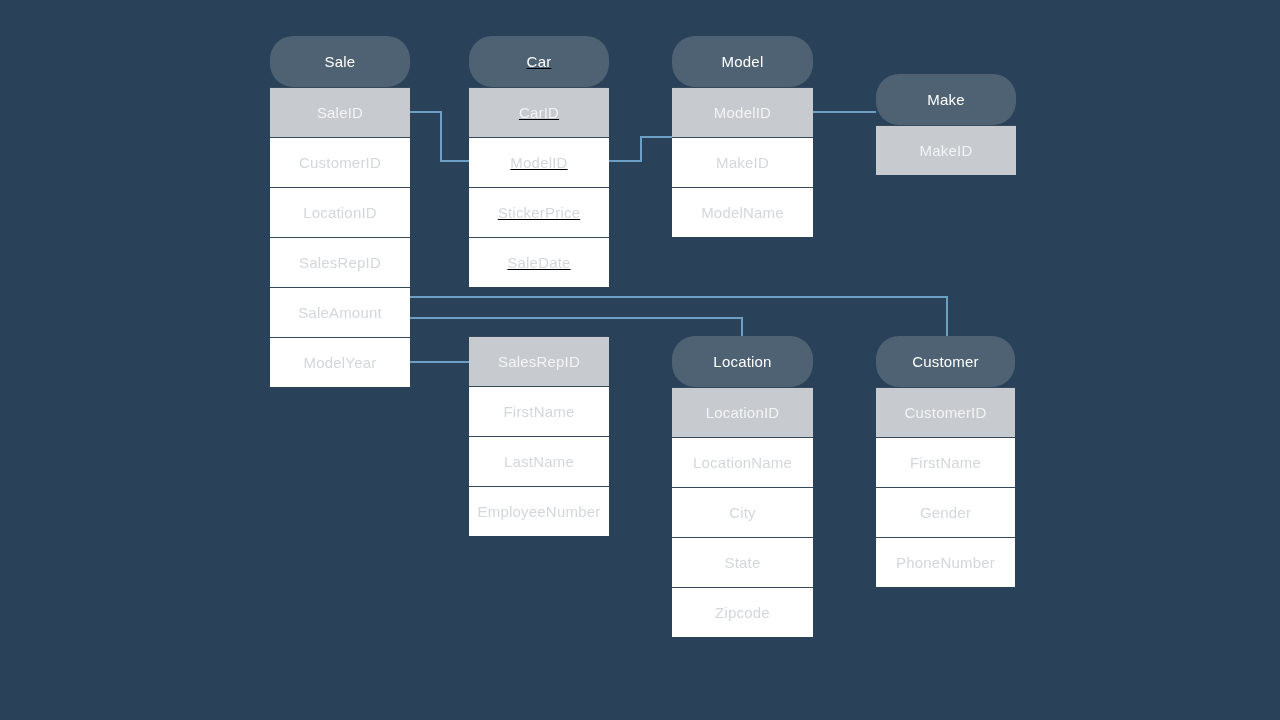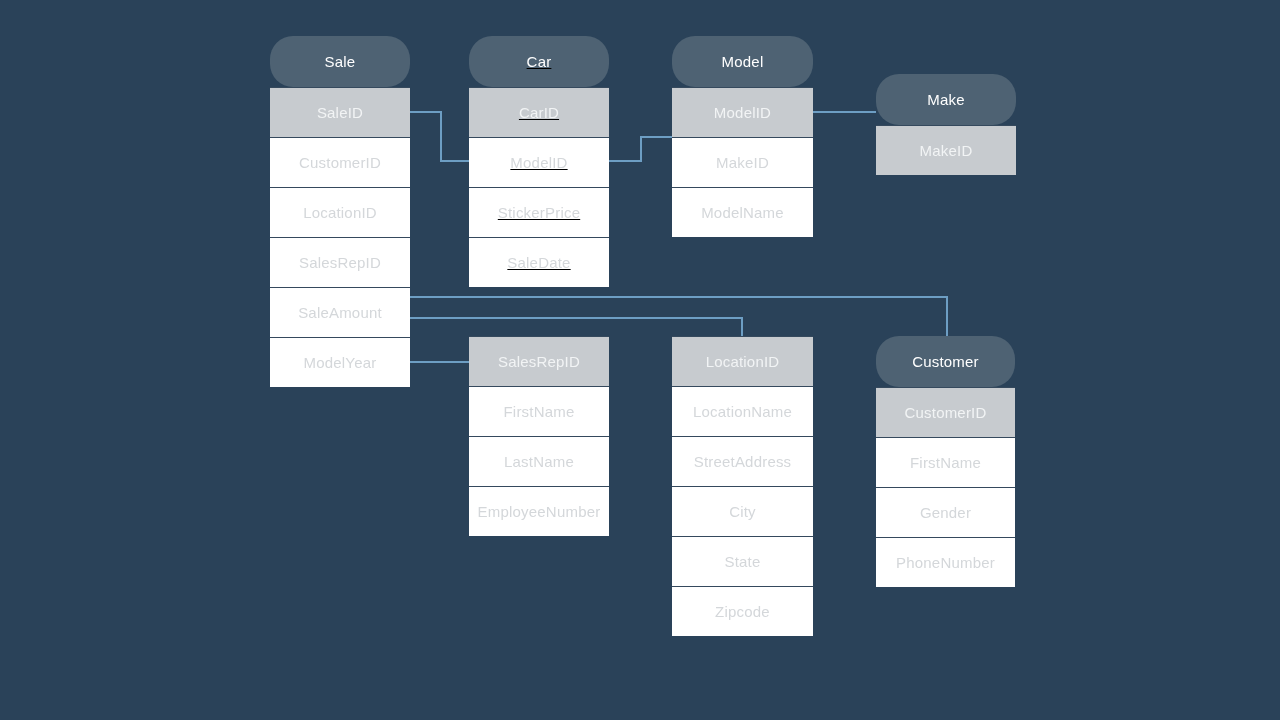--- a/index.html
+++ b/index.html
@@ -100,23 +100,23 @@
         <div class="entity-header">Make</div>
         <div class="field pk">MakeID</div>
       </div>
       <div class="entity" style="left: 469px; top: 336px; width: 140px;">
         <div class="field pk">SalesRepID</div>
         <div class="field">FirstName</div>
         <div class="field">LastName</div>
         <div class="field">EmployeeNumber</div>
       </div>
       <div class="entity" style="left: 672px; top: 336px; width: 141px;">
+        <div class="entity-header">Location</div>
         <div class="field pk">LocationID</div>
         <div class="field">LocationName</div>
-        <div class="field">StreetAddress</div>
         <div class="field">City</div>
         <div class="field">State</div>
         <div class="field">Zipcode</div>
       </div>
       <div class="entity" style="left: 876px; top: 336px; width: 139px;">
         <div class="entity-header">Customer</div>
         <div class="field pk">CustomerID</div>
         <div class="field">FirstName</div>
         <div class="field">Gender</div>
         <div class="field">PhoneNumber</div>

